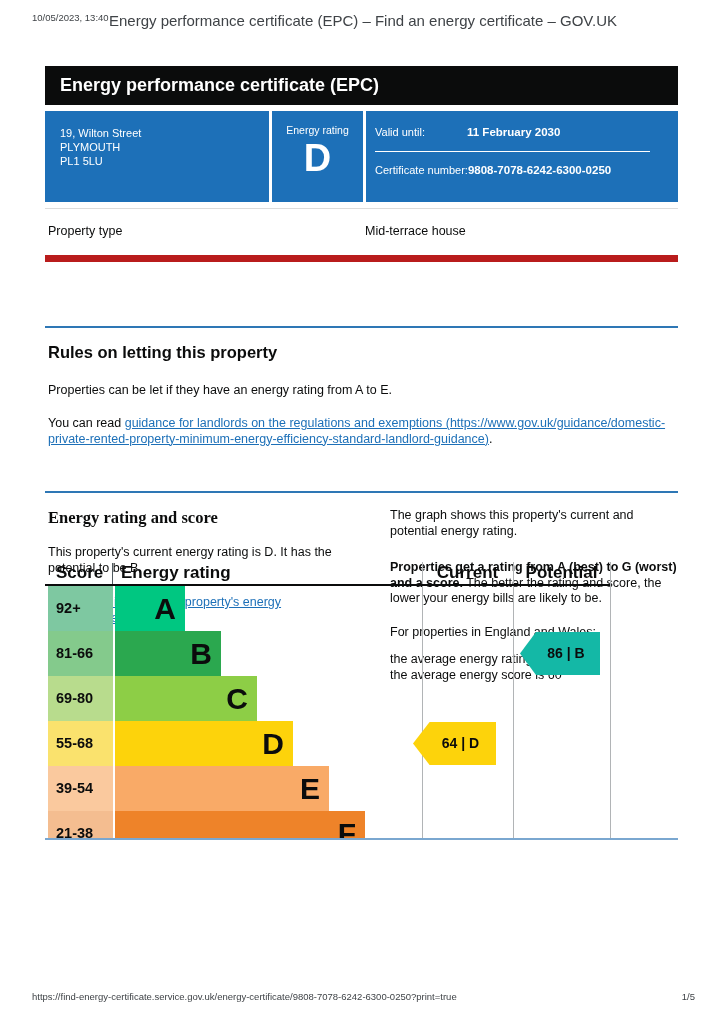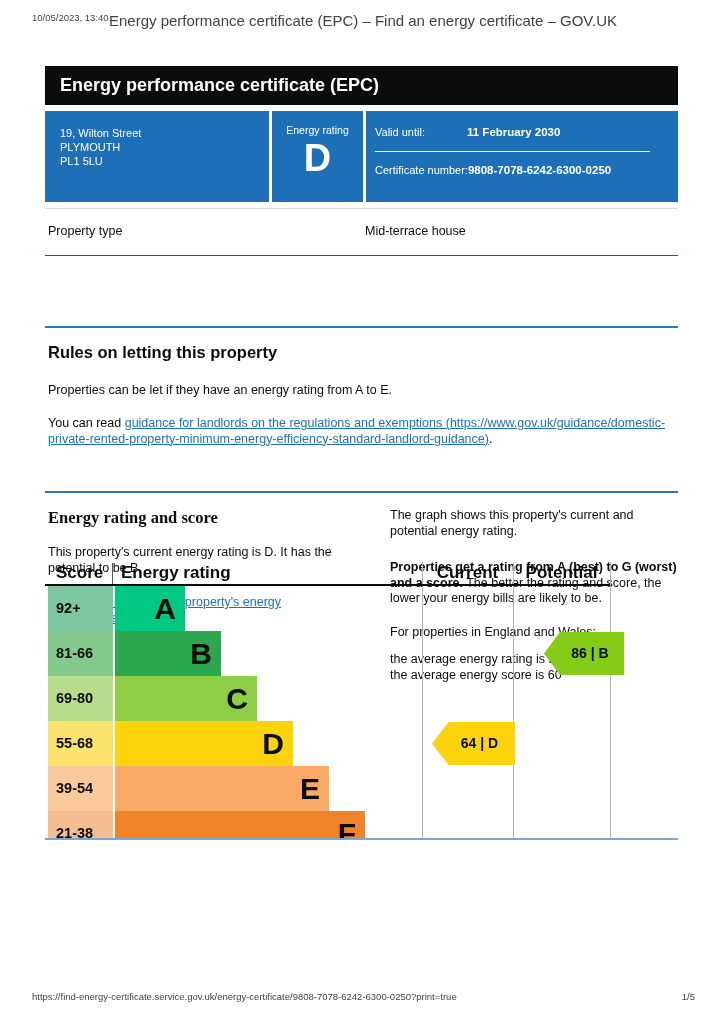--- a/index.html
+++ b/index.html
@@ -25,21 +25,21 @@
   .sum-rating .lbl { font-size:10.5px; }
   .sum-rating .big { font-size:38px; font-weight:bold; line-height:40px; margin-top:2px; }
   .sum-valid { flex:1; background:#1d70b8; color:#fff; font-size:11px; padding:15px 28px 0 9px; }
   .sum-valid .row .lbl { display:inline-block; width:92px; }
   .sum-valid .val { font-weight:bold; font-size:11.5px; }
   .sum-valid hr { border:none; border-top:1px solid #fff; margin:13px 0 12px 0; }
   .sum-valid .row2 .lbl2 { font-size:11px; }
 
   
   .details { position:absolute; left:45px; top:208px; width:633px; border-top:1px solid #dcdcdc; font-size:12.5px; }
-  .detail-row { display:flex; border-bottom:1px solid #b91c1c; padding:15px 0 17px 3px; }
+  .detail-row { display:flex; border-bottom:7px solid #b91c1c; padding:15px 0 17px 3px; }
   .detail-row .lbl { width:317px; }
   .hr-blue { position:absolute; left:45px; width:633px; height:0; border-top:2px solid #2e77b5; }
 
   
   .h2 { font-size:16.5px; font-weight:bold; color:#0b0c0c; }
   .rules-h2 { position:absolute; left:48px; top:343px; }
   .rules-p1 { position:absolute; left:48px; top:383px; width:630px; font-size:12.5px; }
   .rules-p2 { position:absolute; left:48px; top:416px; width:633px; font-size:12.5px; line-height:15.5px; overflow-wrap:break-word; }
   a.lnk { color:#1d70b8; text-decoration:underline; cursor:pointer; }
 
@@ -155,21 +155,21 @@
         <div class="band-bar" style="background: rgb(253, 211, 11); width: 178px;"><span class="band-letter">D</span></div>
       </div>
       <div class="chart-row" style="top: 204px;">
         <div class="score-cell" style="background: rgb(250, 201, 158);">39-54</div>
         <div class="band-bar" style="background: rgb(249, 170, 103); width: 214px;"><span class="band-letter">E</span></div>
       </div>
       <div class="chart-row" style="top: 249px;">
         <div class="score-cell" style="background: rgb(244, 189, 144);">21-38</div>
         <div class="band-bar" style="background: rgb(238, 131, 41); width: 250px;"><span class="band-letter">F</span></div>
       </div>
-      <div class="arrow" style="left: 387px; width: 83px; top: 160px; background: rgb(253, 211, 11);">64 | D</div>
-      <div class="arrow" style="left: 499px; width: 80px; top: 70px; background: #84cc16;">86 | B</div>
+      <div class="arrow" style="left: 368px; width: 83px; top: 160px; background: rgb(253, 211, 11);">64 | D</div>
+      <div class="arrow" style="left: 475px; width: 80px; top: 70px; background: #14b8a6;">86 | B</div>
     </div>
 
   <div class="hr-bottom"></div>
 
   <div class="print-ftr-url">https://find-energy-certificate.service.gov.uk/energy-certificate/9808-7078-6242-6300-0250?print=true</div>
   <div class="print-ftr-page">1/5</div>
 </div>
 
 </body></html>

